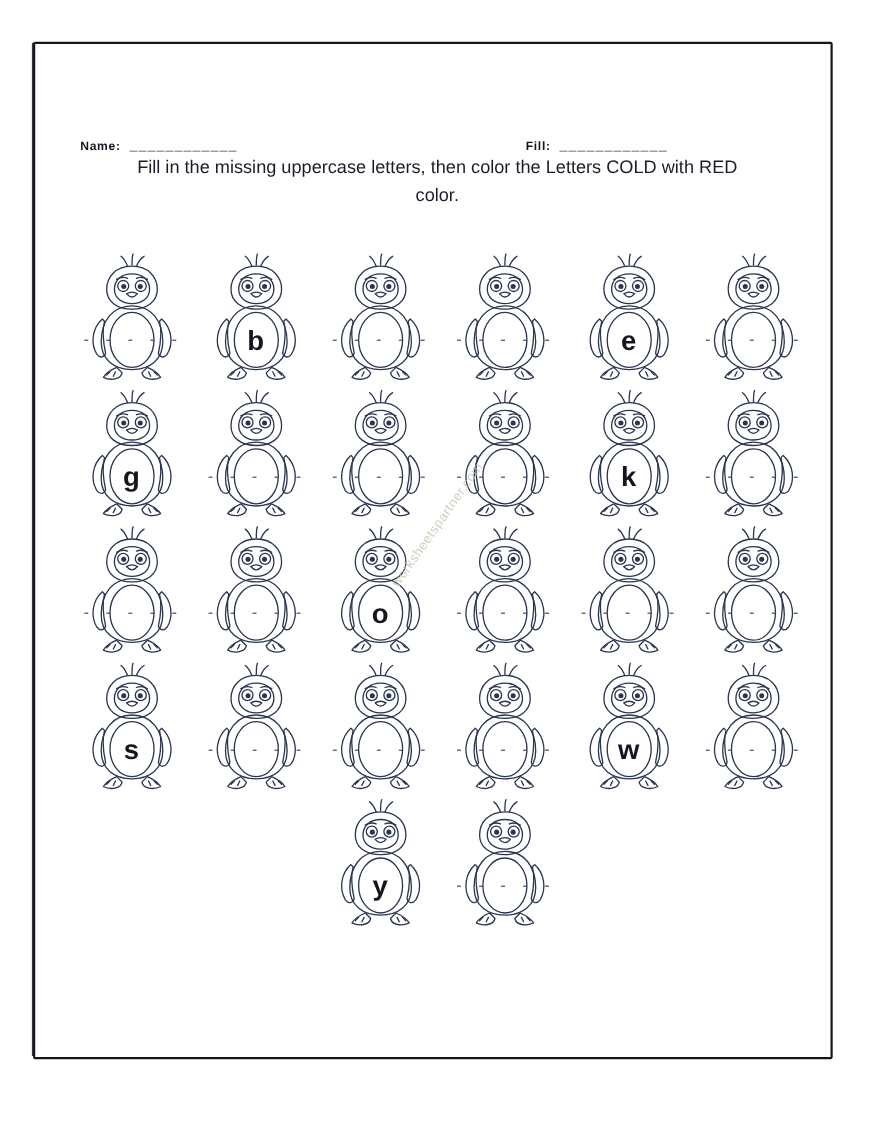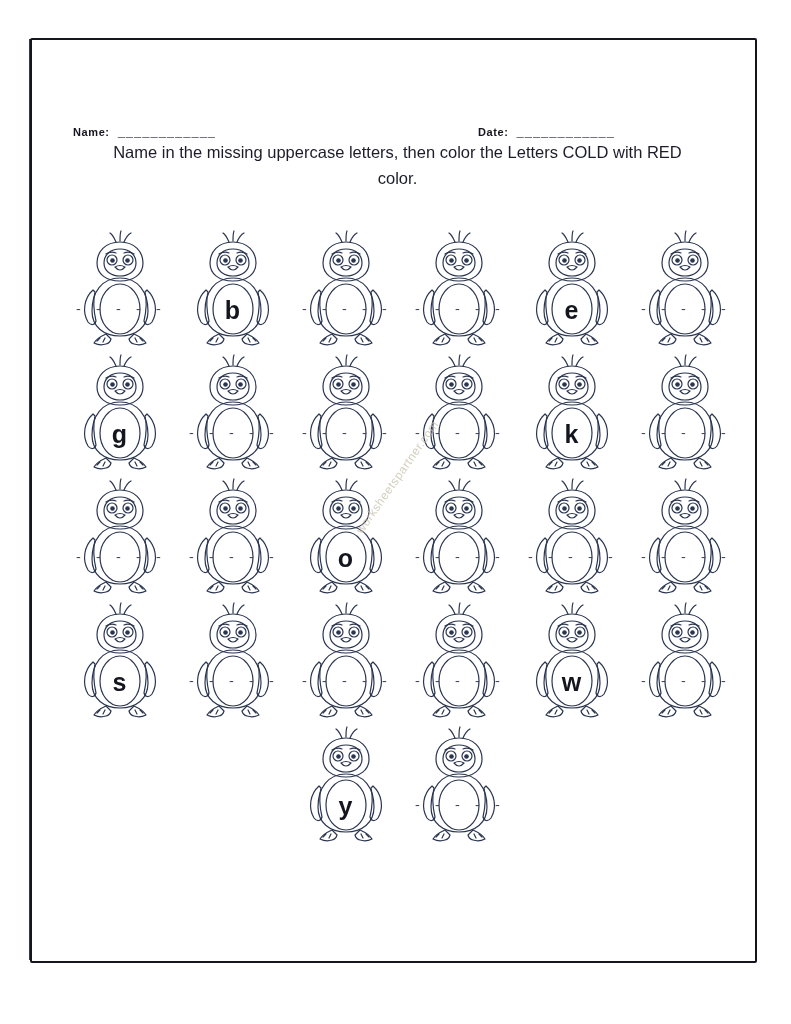--- a/index.html
+++ b/index.html
@@ -153,26 +153,26 @@
 <div class="page">
 
   <div class="sheet-border"></div>
 
   <div class="name-row">
     <div class="field field-name">
       <span class="field-label">Name:</span>
       <span class="field-line">____________</span>
     </div>
     <div class="field field-date">
-      <span class="field-label">Date:</span>
+      <span class="field-label">Fill:</span>
       <span class="field-line">____________</span>
     </div>
   </div>
 
-  <div class="instructions">Name in the missing uppercase letters, then color the Letters COLD with RED color.</div>
+  <div class="instructions">Fill in the missing uppercase letters, then color the Letters COLD with RED color.</div>
 
   <div class="grid">
       <div class="row">
         <div class="cell">
   <svg width="96" height="120" viewBox="0 0 96 120" xmlns="http://www.w3.org/2000/svg">
 
     <path d="M44 14 q-3 -7 -6 -9 M48 13 q0 -8 1 -10 M52 14 q3 -7 7 -9" fill="none" stroke="#2a3550" stroke-width="1.2" stroke-linecap="round" stroke-linejoin="round"></path>
 
     <path d="M48 14 C33 14 25 24 25 35 C25 46 34 53 48 53 C62 53 71 46 71 35 C71 24 63 14 48 14 Z" fill="none" stroke="#2a3550" stroke-width="1.2" stroke-linecap="round" stroke-linejoin="round"></path>
 

